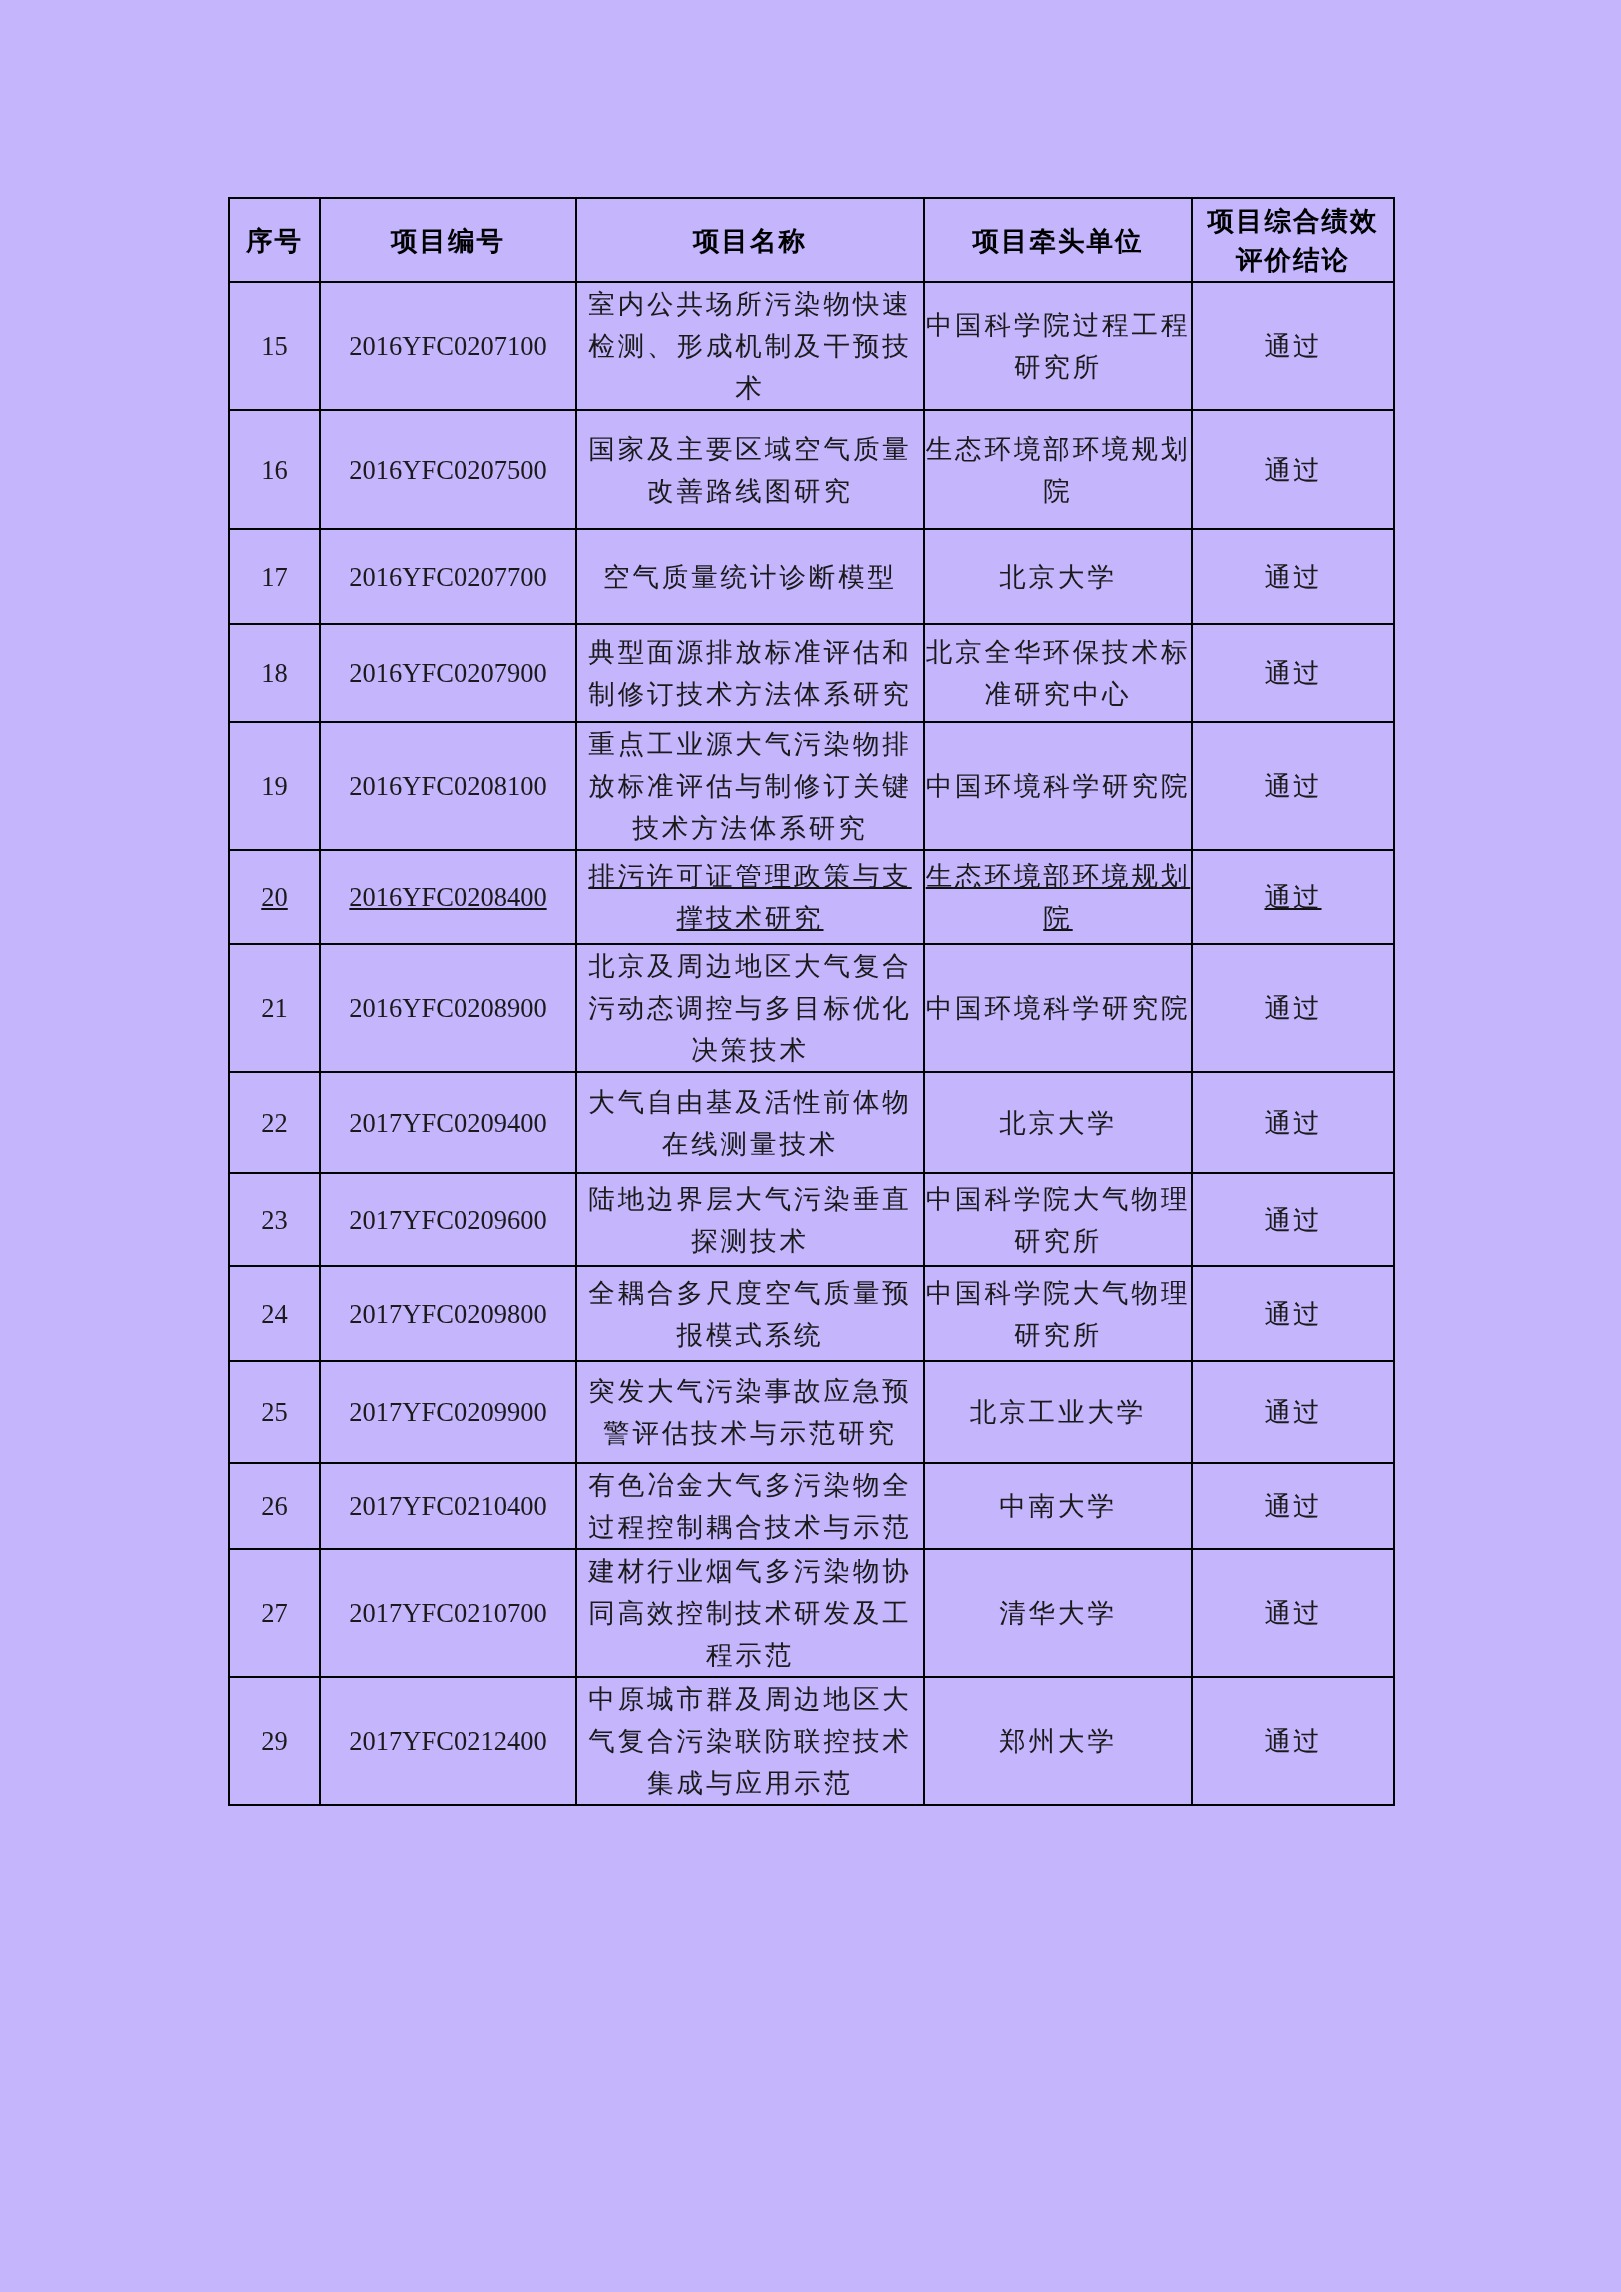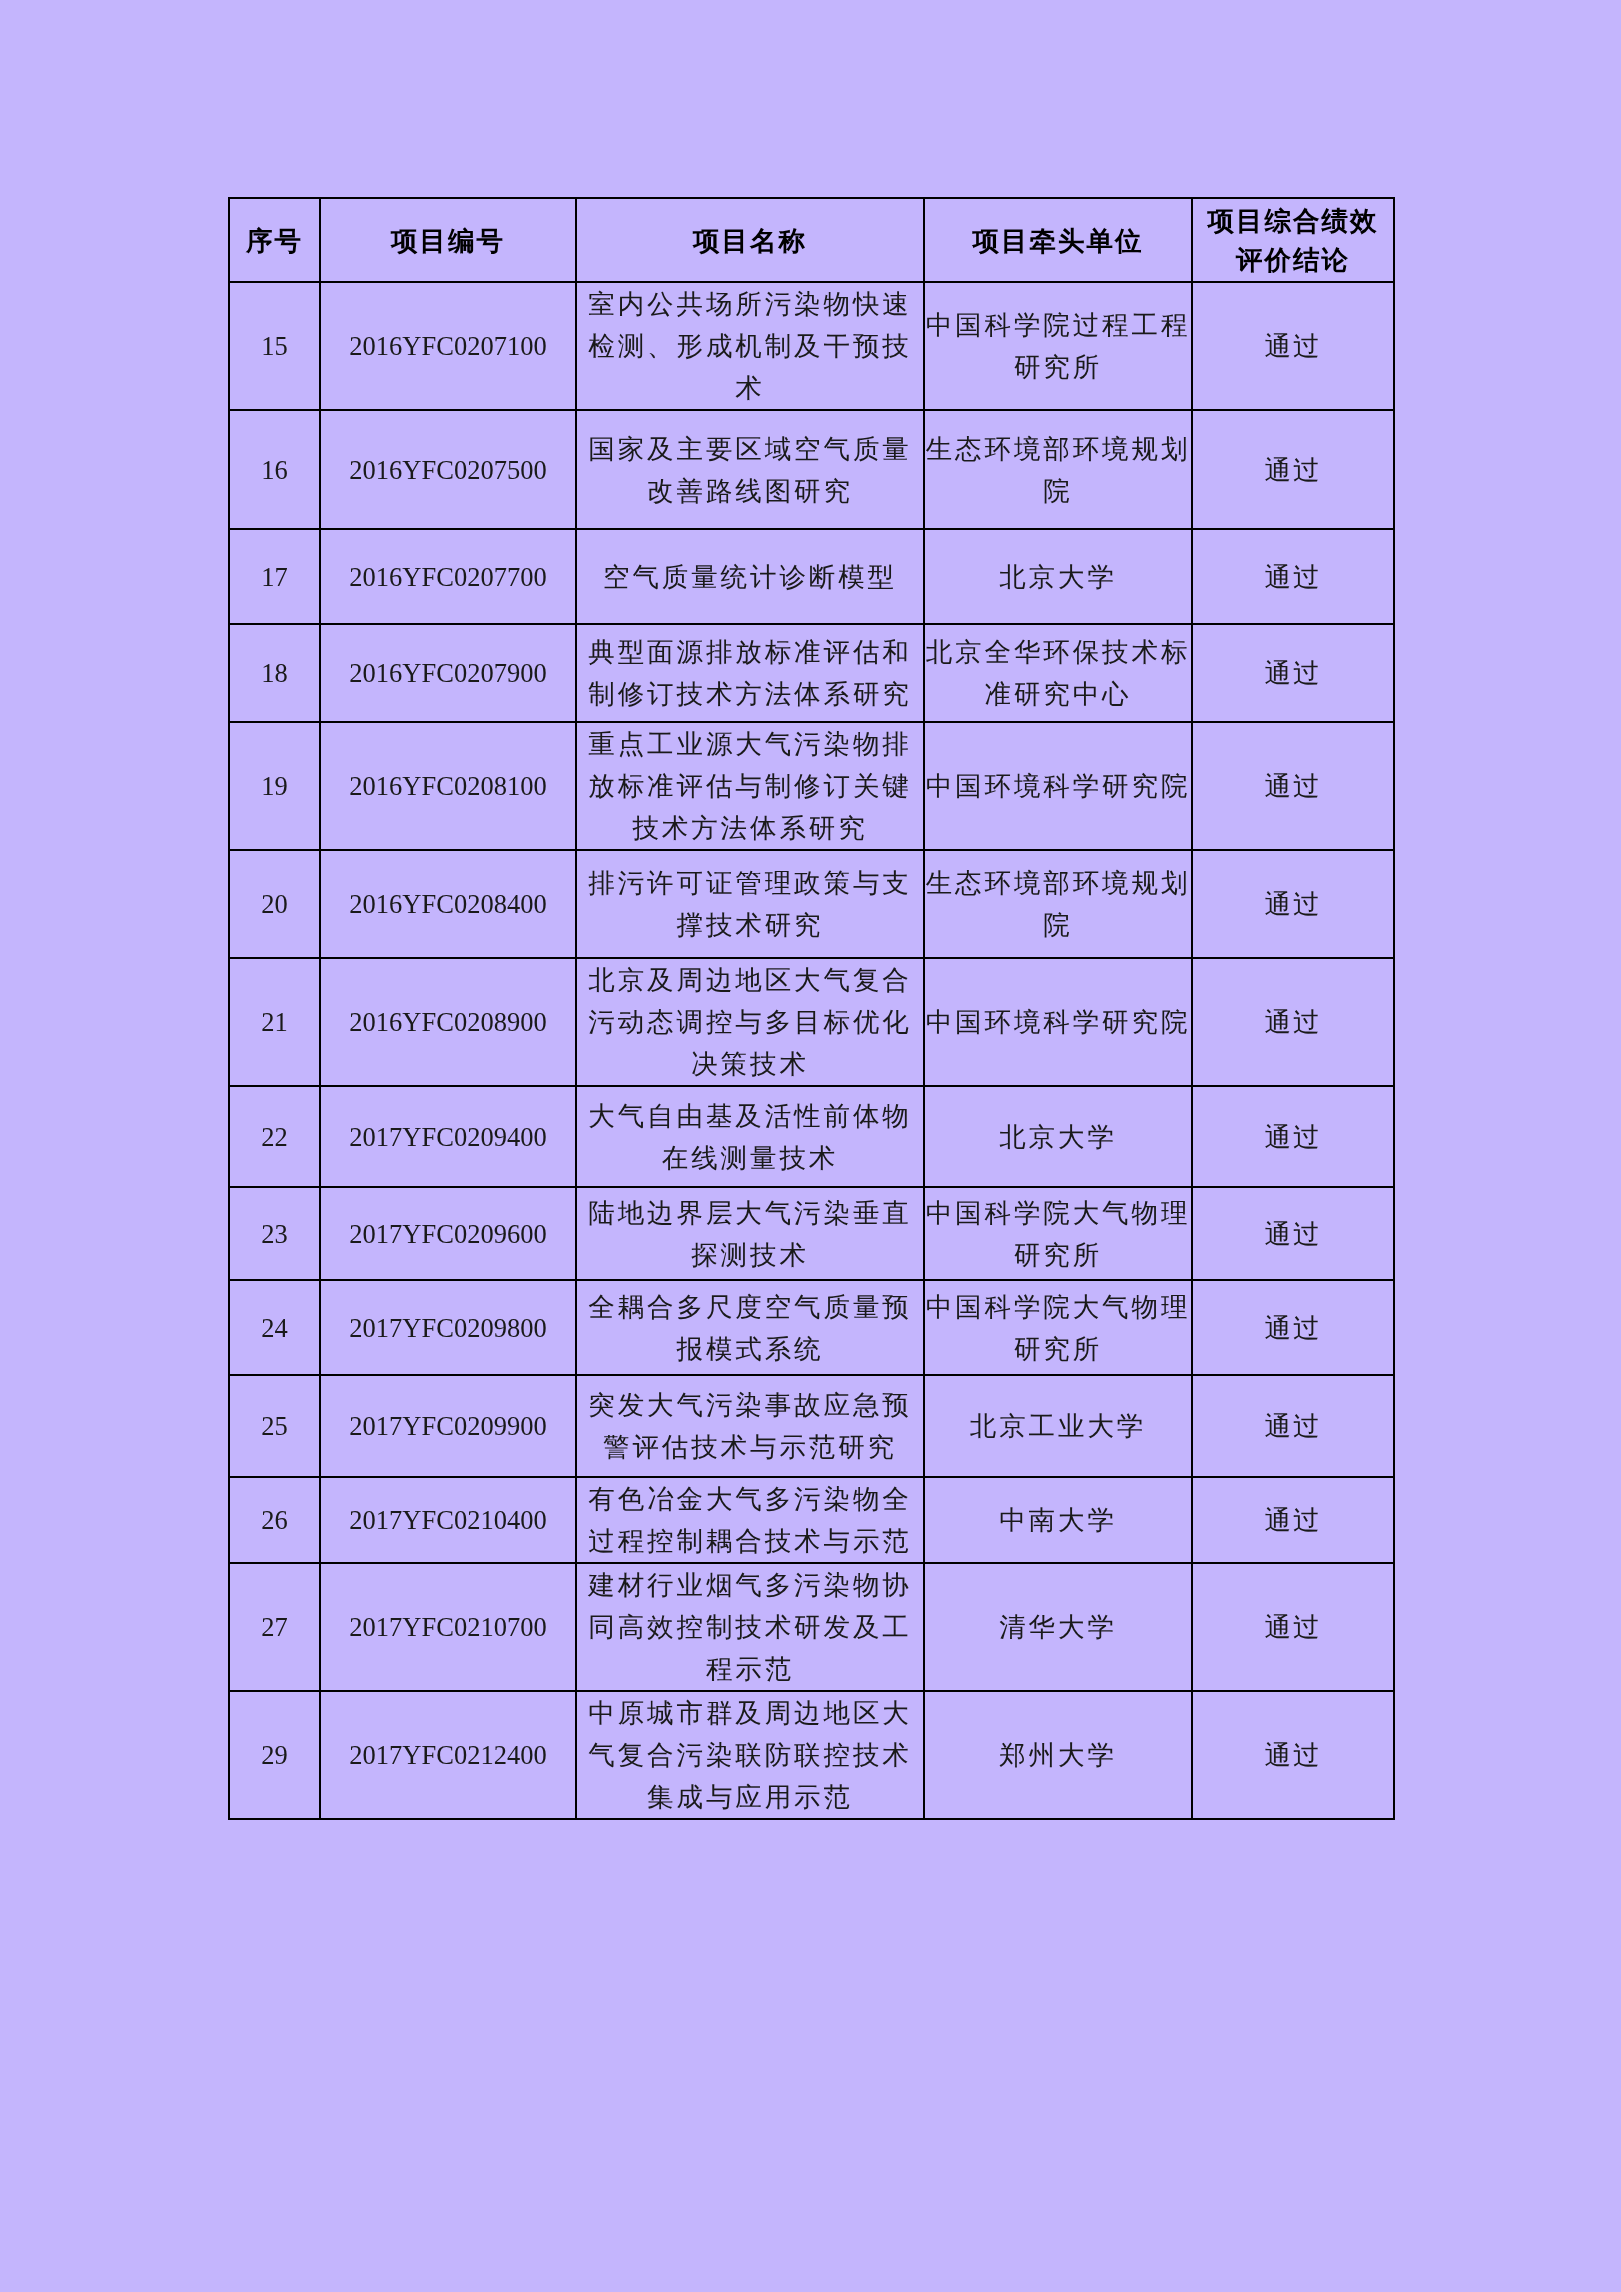--- a/index.html
+++ b/index.html
@@ -135,21 +135,21 @@
           <td class="col-unit">北京全华环保技术标准研究中心</td>
           <td class="col-result">通过</td>
         </tr>
         <tr style="height: 126px;">
           <td class="col-seq">19</td>
           <td class="col-code">2016YFC0208100</td>
           <td class="col-name">重点工业源大气污染物排放标准评估与制修订关键技术方法体系研究</td>
           <td class="col-unit">中国环境科学研究院</td>
           <td class="col-result">通过</td>
         </tr>
-        <tr style="height: 108px;">
+        <tr style="height: 94px; text-decoration: underline;">
           <td class="col-seq">20</td>
           <td class="col-code">2016YFC0208400</td>
           <td class="col-name">排污许可证管理政策与支撑技术研究</td>
           <td class="col-unit">生态环境部环境规划院</td>
           <td class="col-result">通过</td>
         </tr>
         <tr style="height: 125px;">
           <td class="col-seq">21</td>
           <td class="col-code">2016YFC0208900</td>
           <td class="col-name">北京及周边地区大气复合污动态调控与多目标优化决策技术</td>

